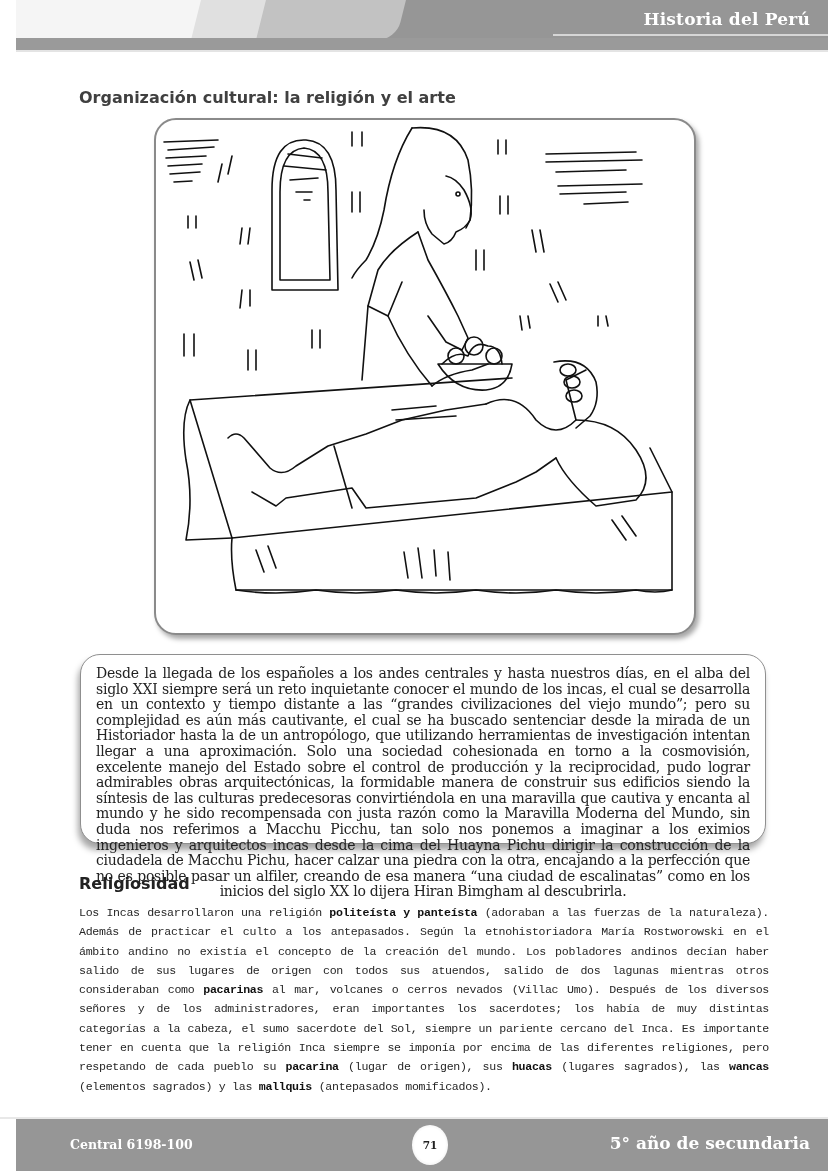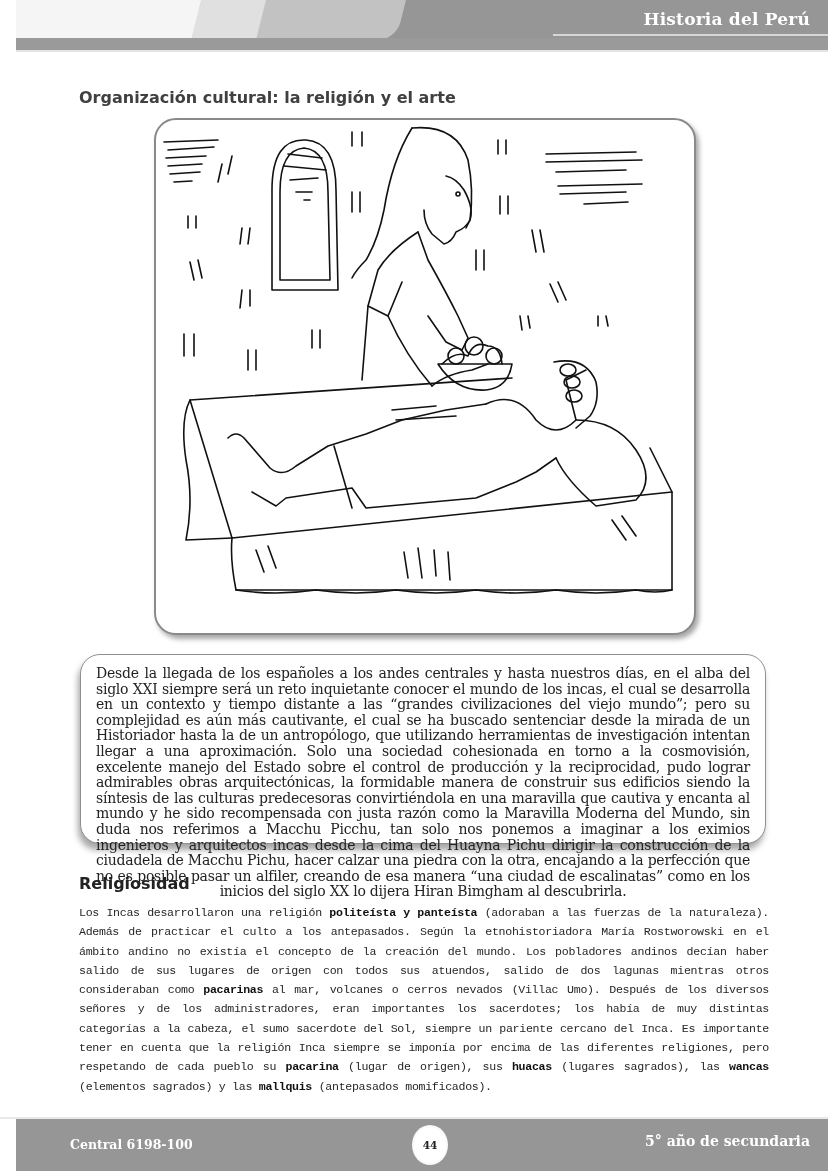--- a/index.html
+++ b/index.html
@@ -40,21 +40,21 @@
     
     .rel-title { position: absolute; left: 79px; top: 874px; font-family: "DejaVu Sans", sans-serif; font-weight: bold; font-size: 16px; color: #222; }
     .rel-body { position: absolute; left: 79px; top: 903px; width: 690px; margin: 0;
       font-family: Liberation Mono, monospace; font-size: 11.6px; line-height: 19.3px; text-align: justify; color: #262626; letter-spacing: -0.3px; }
     .rel-body b { font-weight: bold; color: #111; }
 
     
     .footer { position: absolute; left: 16px; top: 1119px; width: 828px; height: 52px; background: #969696; }
     .footer-top { position: absolute; left: 0; top: 1117px; width: 828px; height: 2px; background: #e8e8e8; }
     .ft-left { position: absolute; left: 54px; top: 18px; color: #fff; font-weight: bold; font-size: 12.5px; }
-    .ft-right { position: absolute; right: 34px; top: 14px; color: #fff; font-weight: bold; font-size: 14px; }
+    .ft-right { position: absolute; right: 34px; top: 14px; color: #fff; font-weight: bold; font-size: 17px; }
     .ft-page { position: absolute; left: 396px; top: 6px; width: 36px; height: 40px; border-radius: 50%;
       background: radial-gradient(ellipse at center, #ffffff 60%, #e8e8e8 85%, #bdbdbd 100%);
       display: flex; align-items: center; justify-content: center; font-weight: bold; font-size: 10.5px; color: #222; }
   </style>
 </head>
 <body>
 
 <div class="header">
   <div class="hdr-base"></div>
   <div class="hdr-shape1"></div>
@@ -135,16 +135,16 @@
 
 <div class="rel-title">Religiosidad</div>
 <p class="rel-body">
   <span>Los Incas desarrollaron una religión </span><b>politeísta y panteísta</b><span> (adoraban a las fuerzas de la naturaleza). Además de practicar el culto a los antepasados. Según la etnohistoriadora María Rostworowski en el ámbito andino no existía el concepto de la creación del mundo. Los pobladores andinos decían haber salido de sus lugares de origen con todos sus atuendos, salido de dos lagunas mientras otros consideraban como </span><b>pacarinas</b><span> al mar, volcanes o cerros nevados (Villac Umo). Después de los diversos señores y de los administradores, eran importantes los sacerdotes; los había de muy distintas categorías a la cabeza, el sumo sacerdote del Sol, siempre un pariente cercano del Inca. Es importante tener en cuenta que la religión Inca siempre se imponía por encima de las diferentes religiones, pero respetando de cada pueblo su </span><b>pacarina</b><span> (lugar de origen), sus </span><b>huacas</b><span> (lugares sagrados), las </span><b>wancas</b><span> (elementos sagrados) y las </span><b>mallquis</b><span> (antepasados momificados).</span>
 </p>
 
 <div class="footer-top"></div>
 <div class="footer">
   <div class="ft-left">Central 6198-100</div>
   <div class="ft-page">
-    <span>44</span>
+    <span>71</span>
   </div>
   <div class="ft-right">5° año de secundaria</div>
 </div>
 
 </body></html>

